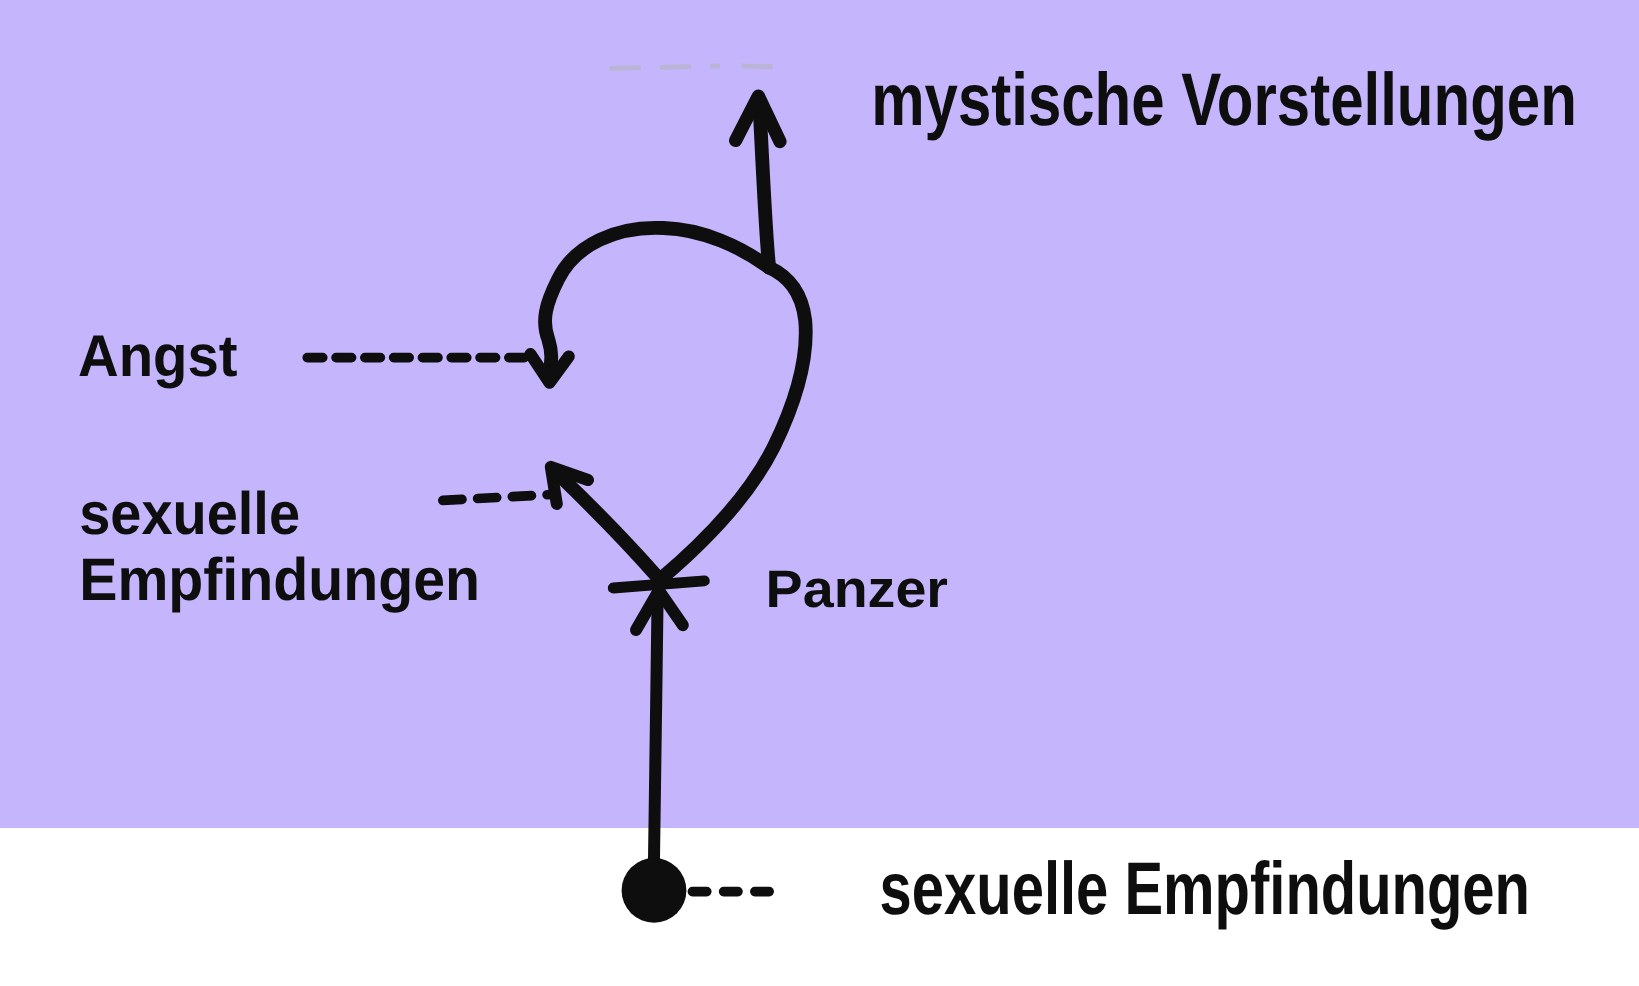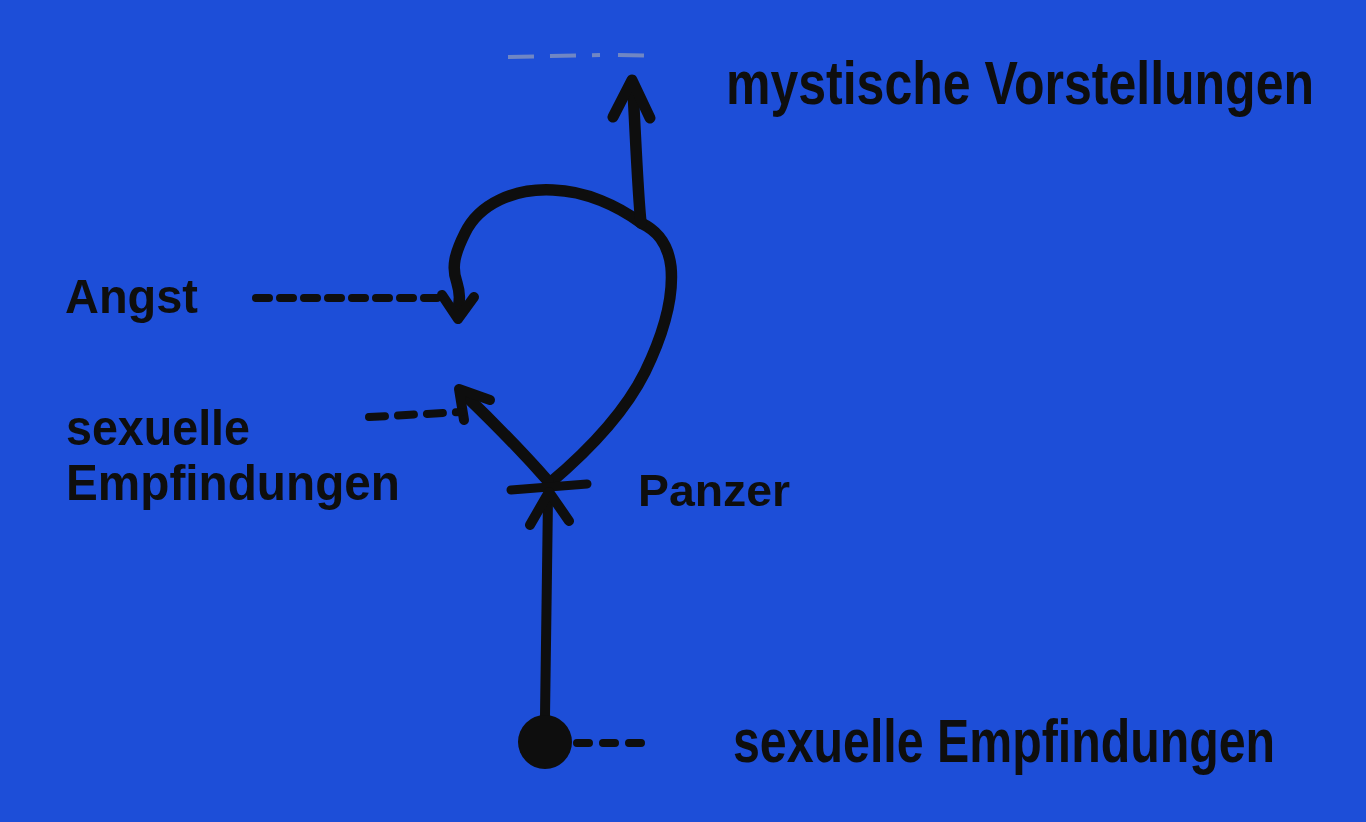--- a/index.html
+++ b/index.html
@@ -9,22 +9,22 @@
   body {
     width: 1366px;
     height: 822px;
     background: #ffffff;
     overflow: hidden;
     font-family: "Liberation Sans", "DejaVu Sans", sans-serif;
   }
   .stage {
     position: relative;
     width: 1366px;
-    height: 822px;
-    background: #1d4ed8;
+    height: 690px;
+    background: #c4b5fd;
     text-align: right;
   }
   svg { display: block; }
   .ink-stroke {
     fill: none;
     stroke-linecap: round;
     stroke-linejoin: round;
   }
   .diagram-label {
     font-family: "Liberation Sans", "DejaVu Sans", sans-serif;

